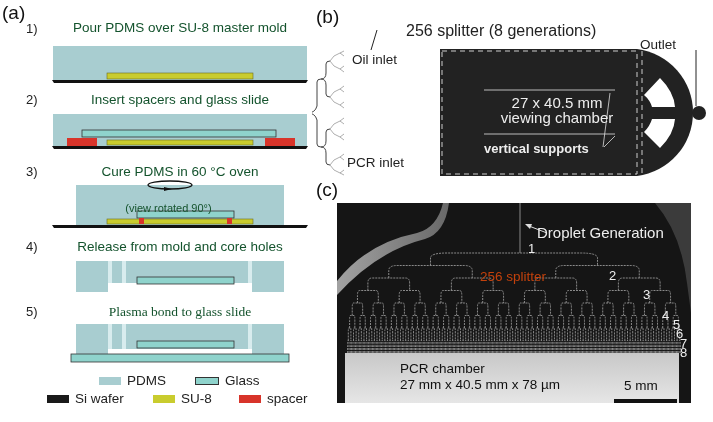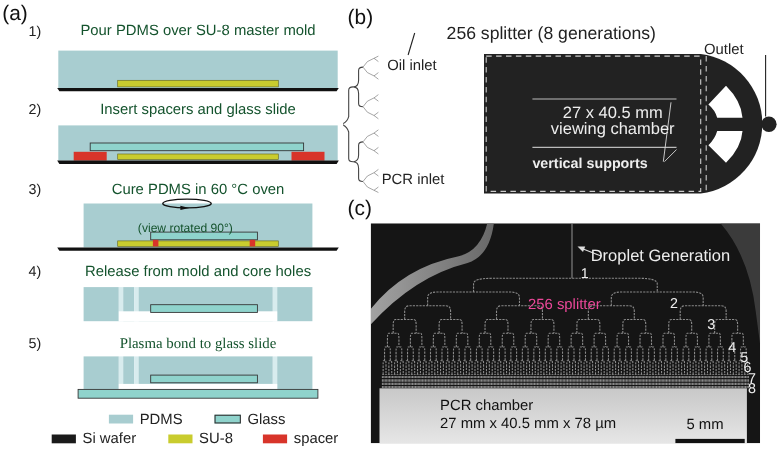--- a/index.html
+++ b/index.html
@@ -429,21 +429,21 @@
       <path d="M339.43359375 150 L339.43359375 142.5 Q339.43359375 137.5 339.5640625 137.5 L340.6078125 137.5 Q340.73828125 137.5 340.73828125 142.5 L340.73828125 150"></path>
       <path d="M342.04296875 150 L342.04296875 142.5 Q342.04296875 137.5 342.1734375 137.5 L343.2171875 137.5 Q343.34765625 137.5 343.34765625 142.5 L343.34765625 150"></path>
     </g>
   <line x1="183" y1="0" x2="183" y2="50" stroke="#8a8a8a" stroke-width="1"></line>
   <line x1="210" y1="30" x2="192" y2="23" stroke="#ddd" stroke-width="1"></line>
   <path d="M188 21 L195 21 L193 26 Z" fill="#ddd"></path>
   <rect x="277" y="196" width="63" height="4" fill="#111"></rect>
 </svg>
 
 <div class="abs" style="left:537px;top:224px;font-size:15px;color:#eee;white-space:nowrap;">Droplet Generation</div>
-<div class="abs" style="left:480px;top:269px;font-size:13.5px;color:#ec4899;white-space:nowrap;">256 splitter</div>
+<div class="abs" style="left:480px;top:269px;font-size:13.5px;color:#c2410c;white-space:nowrap;">256 splitter</div>
 <div class="abs" style="left:528px;top:241px;font-size:13px;color:#eee;">1</div>
 <div class="abs" style="left:609px;top:268px;font-size:13px;color:#eee;">2</div>
 <div class="abs" style="left:643px;top:287px;font-size:13px;color:#eee;">3</div>
 <div class="abs" style="left:662px;top:308px;font-size:13px;color:#eee;">4</div>
 <div class="abs" style="left:673px;top:317px;font-size:13px;color:#eee;">5</div>
 <div class="abs" style="left:676px;top:326px;font-size:13px;color:#eee;">6</div>
 <div class="abs" style="left:680px;top:336px;font-size:13px;color:#eee;">7</div>
 <div class="abs" style="left:680px;top:345px;font-size:13px;color:#eee;">8</div>
 <div class="abs" style="left:400px;top:361px;width:240px;font-size:13.5px;color:#111;line-height:16px;">
   <div>PCR chamber</div>

